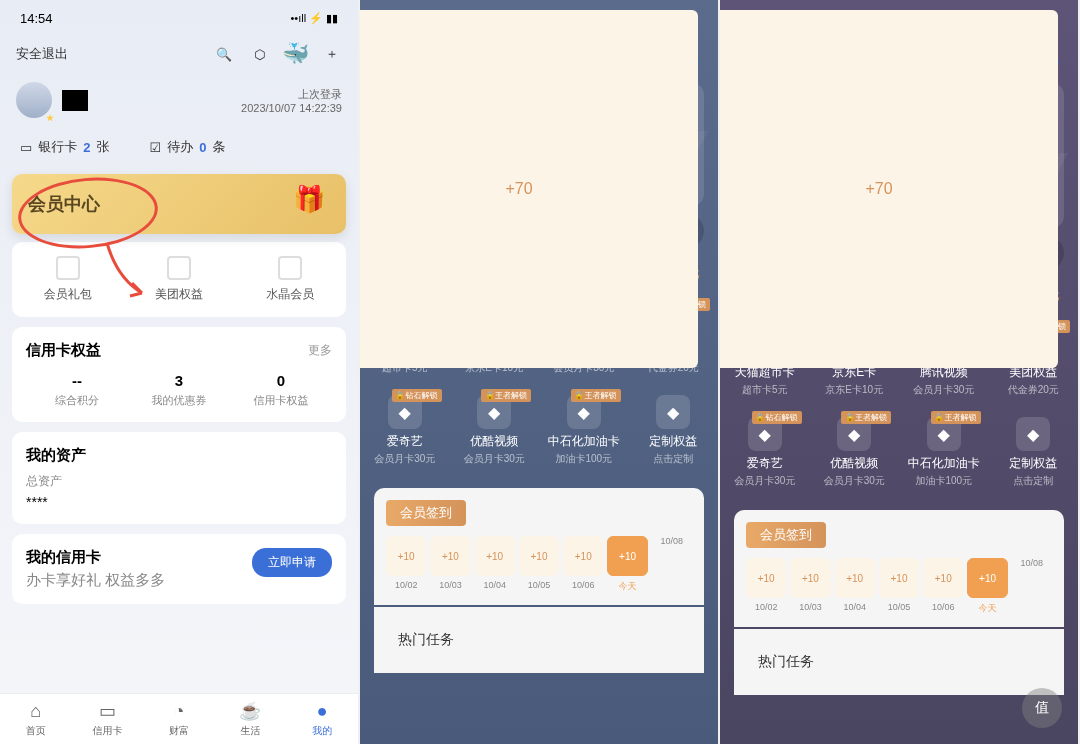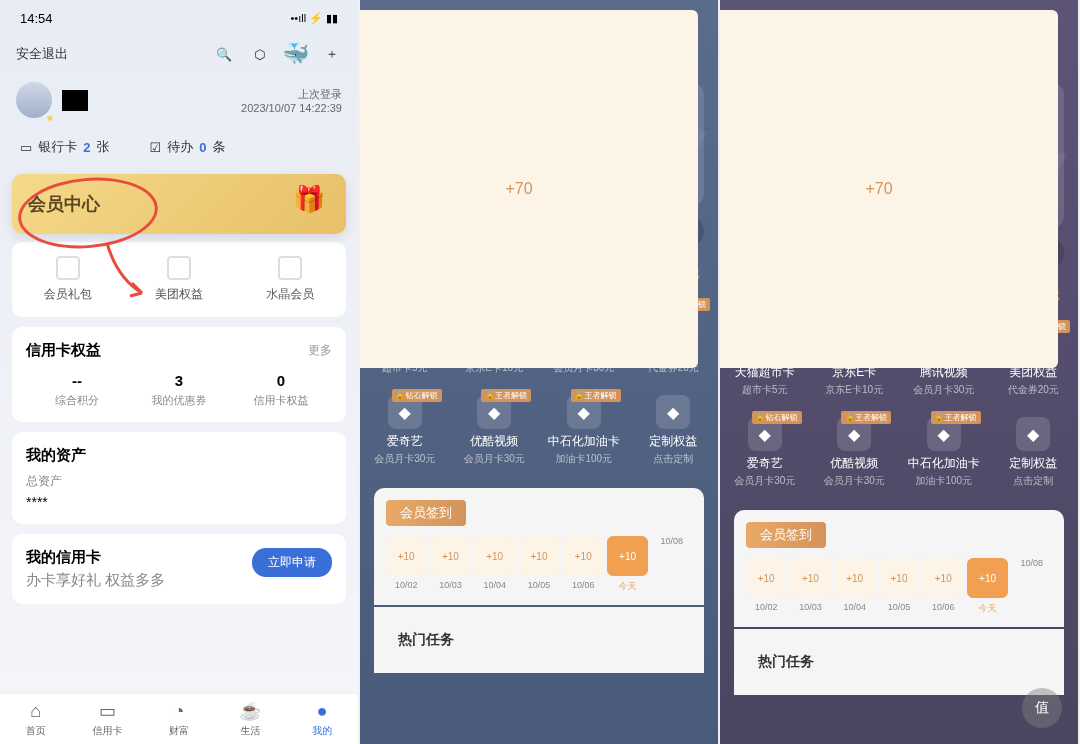--- a/index.html
+++ b/index.html
@@ -72,21 +72,21 @@
 .bdesc{font-size:10px;opacity:.6;margin-top:2px}
 .whitesect{background:#f5f5f5;margin:8px 14px 0;border-radius:10px 10px 0 0;padding:12px}
 .signtitle{display:inline-block;background:linear-gradient(90deg,#e8a968,#d4935a);color:#fff;padding:4px 14px;border-radius:4px;font-size:13px;margin-bottom:10px}
 .signrow{display:flex;gap:4px}
 .signitem{flex:1;text-align:center}
 .signbox{width:100%;aspect-ratio:1;background:#fdf4e8;border-radius:6px;display:flex;align-items:center;justify-content:center;font-size:10px;color:#d4935a;margin-bottom:4px}
 .signbox.today{background:#fff;border:1px solid #f0a050}
 .signbox.gift{font-size:16px}
 .signdate{font-size:9px;color:#888}
 .signdate.today{color:#f0a050}
-.hottask{padding:12px;font-size:14px;font-weight:700;color:#333}
+.hottask{padding:12px;font-size:14px;font-weight:400;color:#333}
 .watermark{position:absolute;bottom:16px;right:16px;width:40px;height:40px;border-radius:50%;background:rgba(128,128,128,.45);display:flex;align-items:center;justify-content:center;flex-direction:column;color:#fff;font-size:7px;line-height:1.1}
 .bigV{position:absolute;right:0;bottom:20px;font-size:60px;font-weight:700;color:rgba(255,255,255,.06);font-style:italic}
 </style>
 </head>
 <body>
 
 <div class="screen s1">
   <div class="statusbar">
     <span>14:54</span>
     <span class="sig">••ıll ⚡ ▮▮</span>

